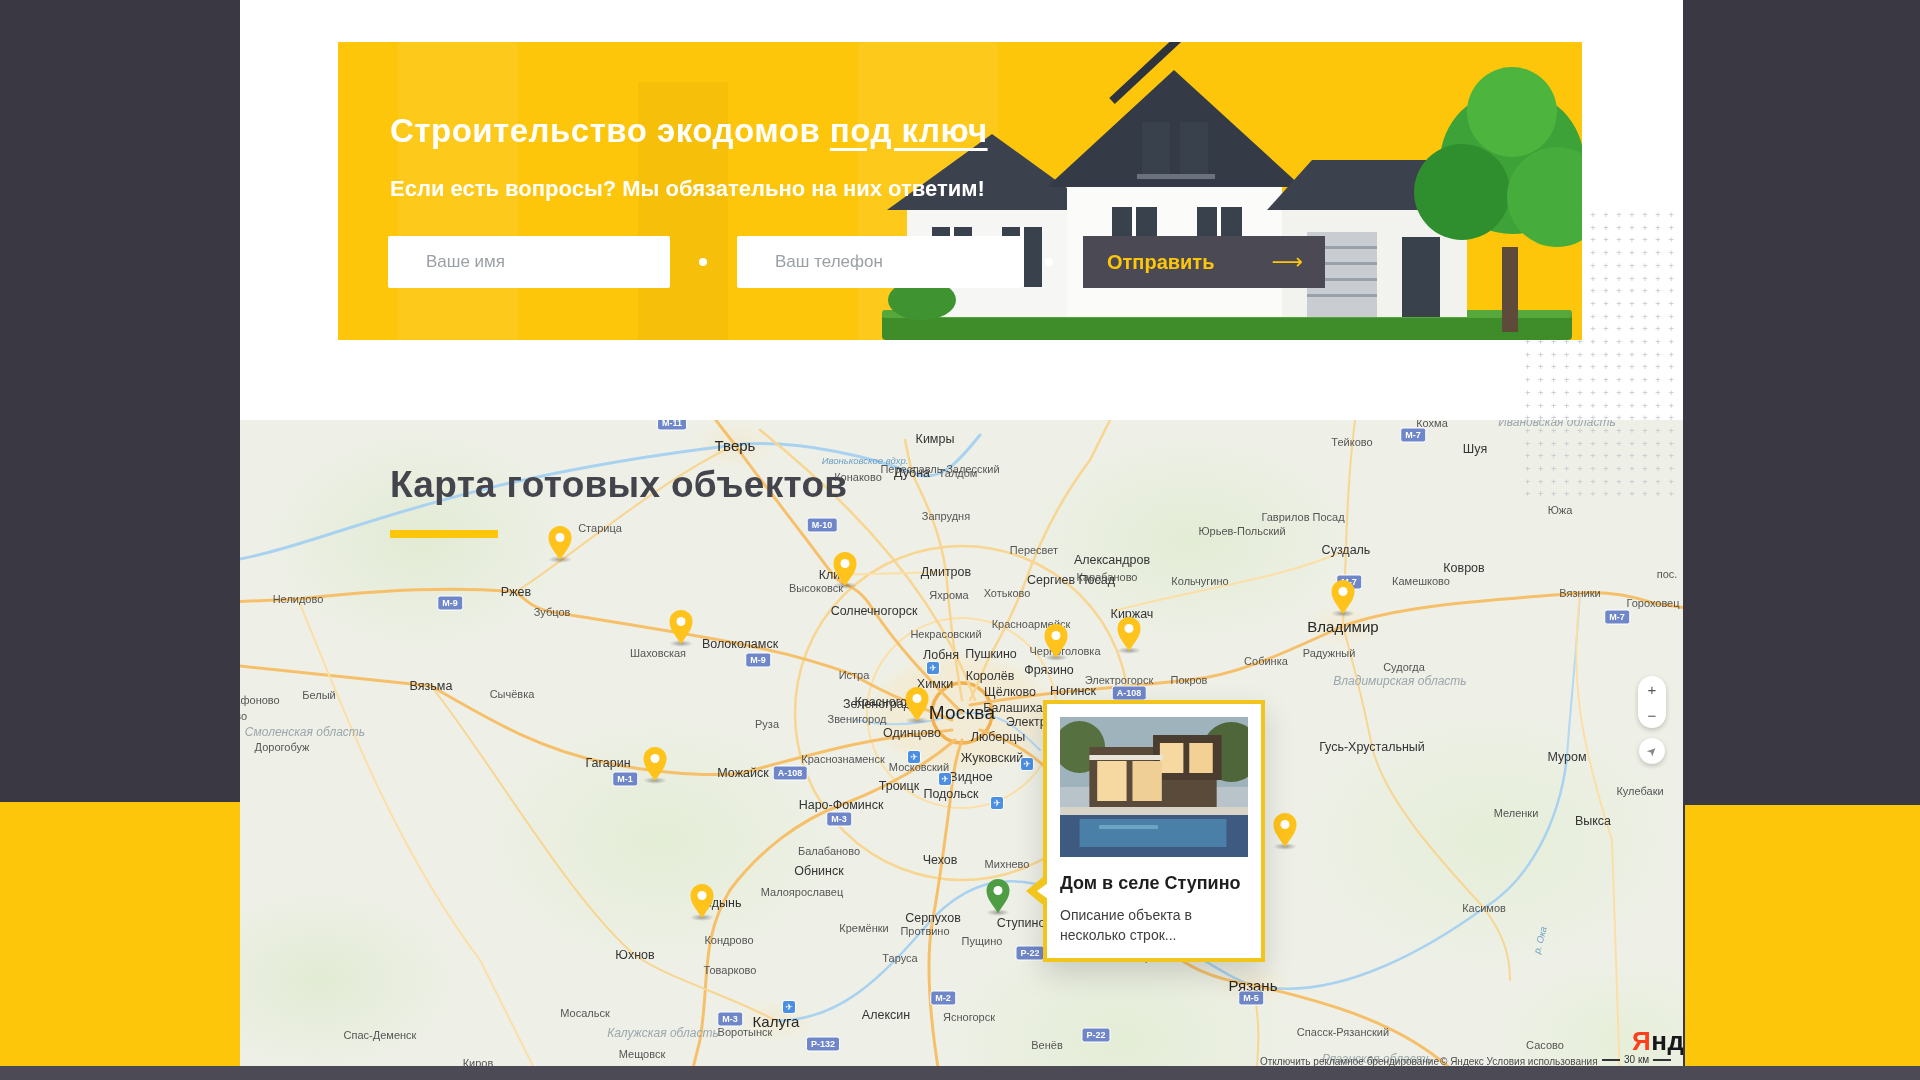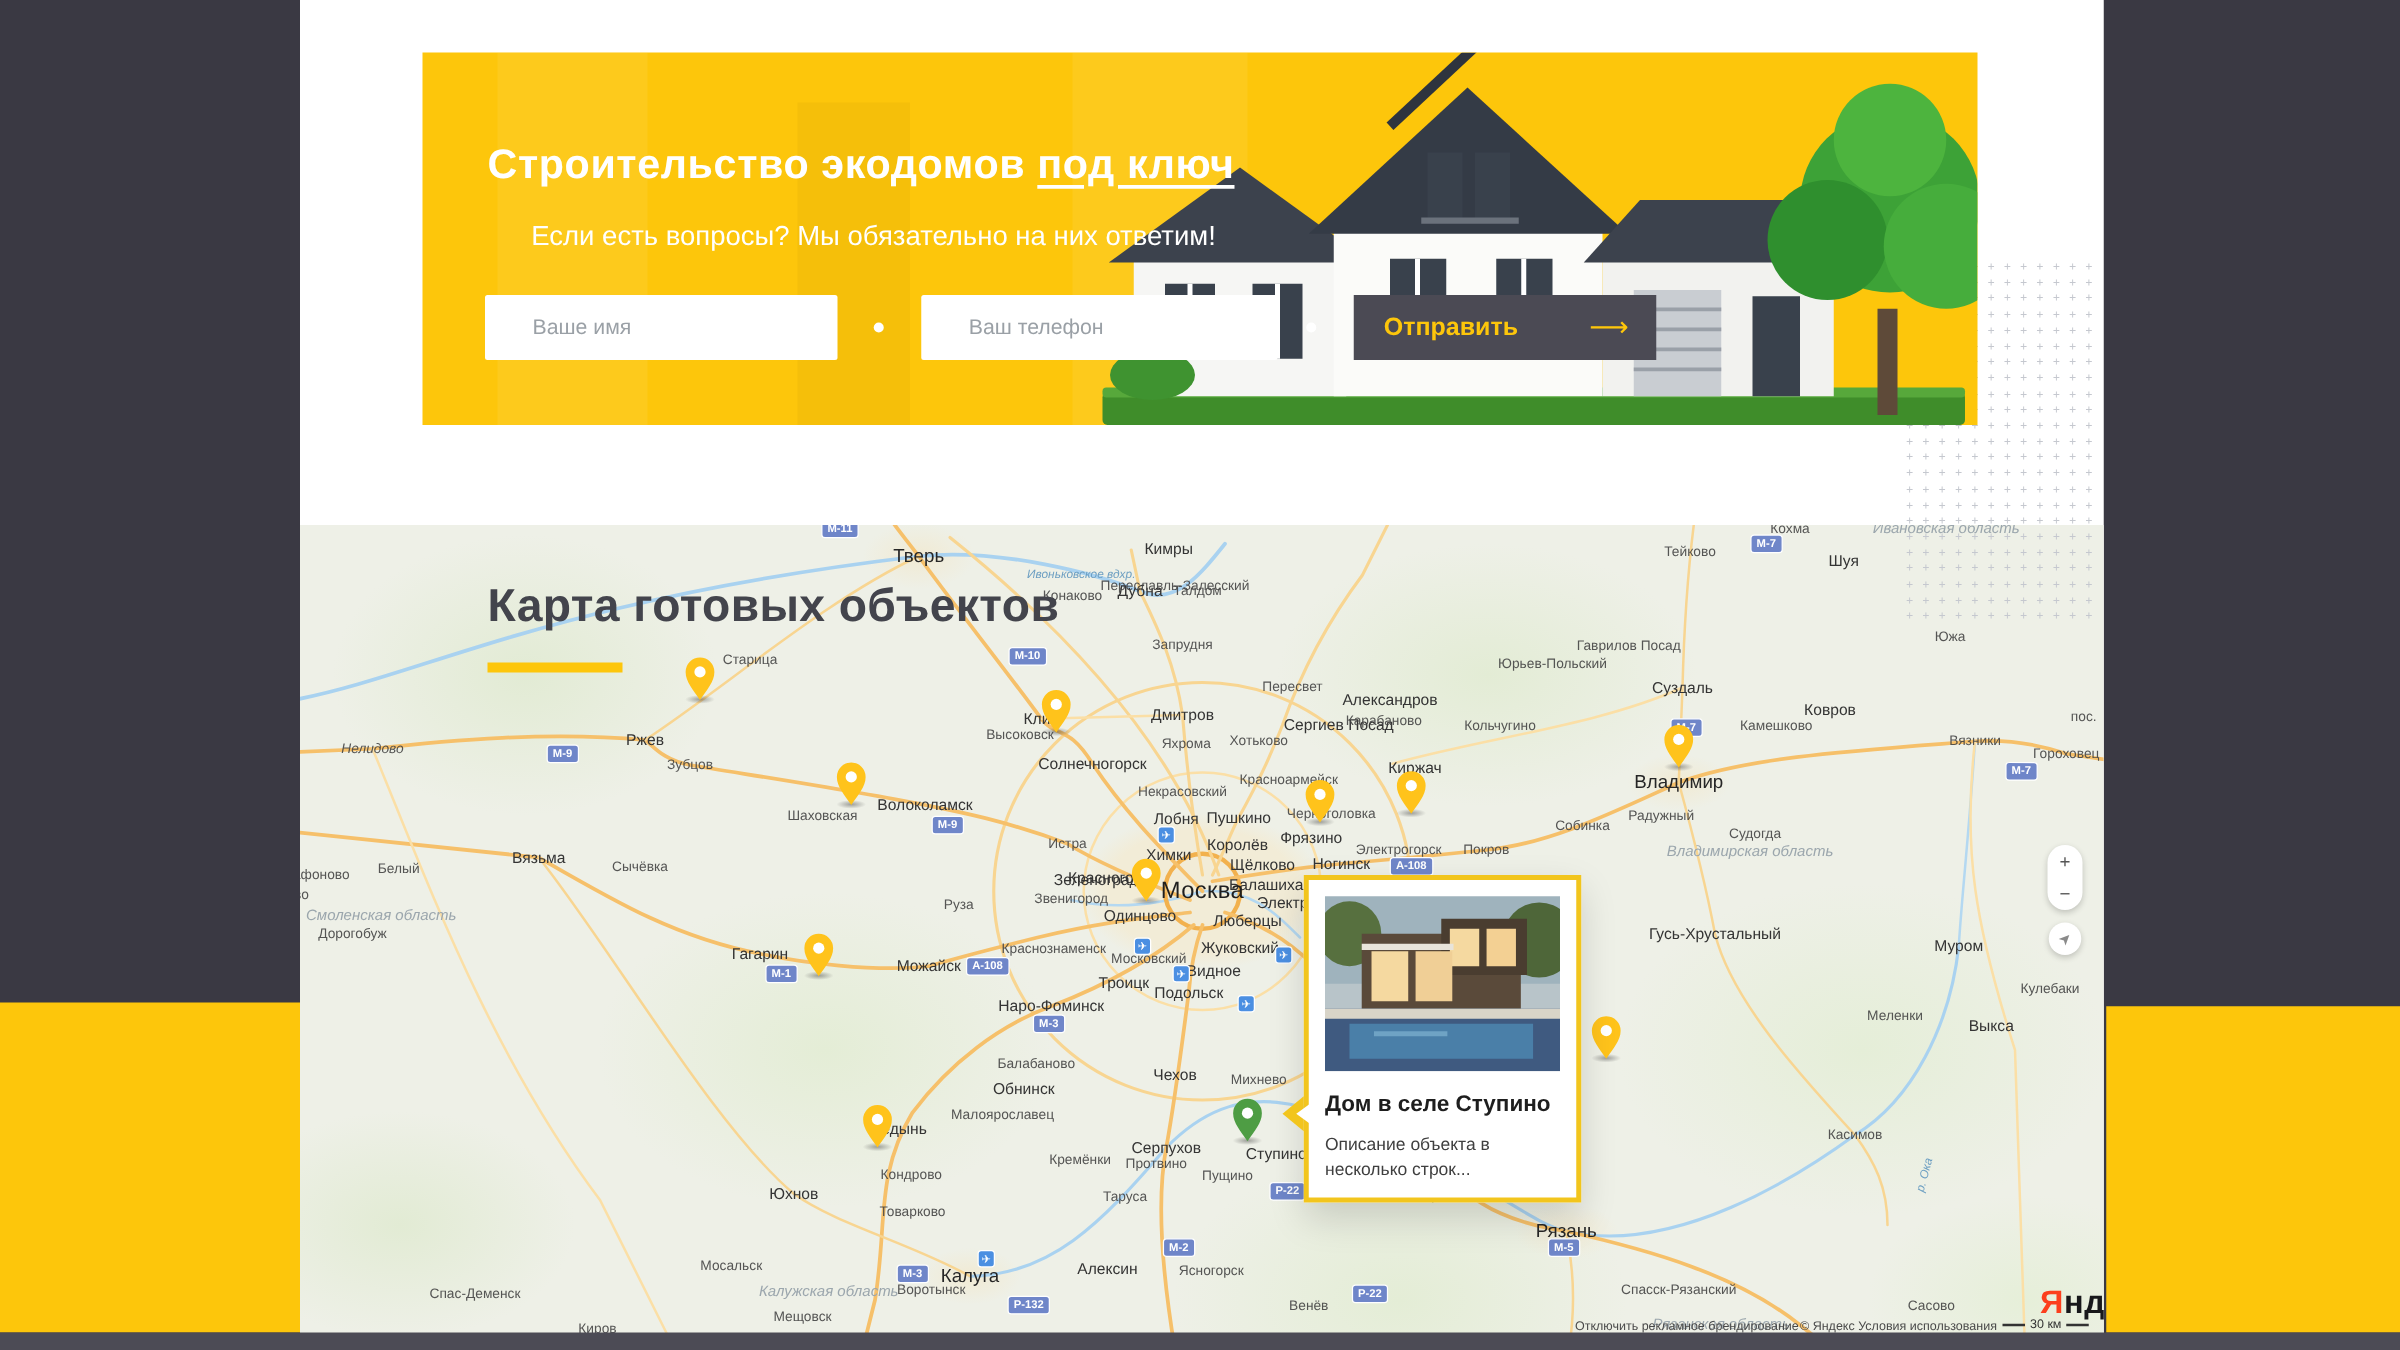--- a/index.html
+++ b/index.html
@@ -9,21 +9,21 @@
   .content { position:absolute; left:240px; top:0; width:1443px; height:1080px; background:#ffffff; }
 
   
   .banner { position:absolute; left:98px; top:42px; width:1244px; height:298px; background:#fdc60b; overflow:hidden; z-index:10; }
   .banner-deco { position:absolute; background:rgba(255,255,255,0.07); }
   .bd1 { left:60px; top:0; width:120px; height:298px; }
   .bd2 { left:300px; top:40px; width:90px; height:258px; background:rgba(0,0,0,0.03);}
   .bd3 { left:520px; top:0; width:140px; height:298px; }
   .hero-title { position:absolute; left:52px; top:70px; font-size:33px; font-weight:700; color:#ffffff; letter-spacing:.5px; white-space:nowrap; }
   .hero-title .lnk { text-decoration:underline; text-underline-offset:6px; cursor:pointer; }
-  .hero-sub { position:absolute; left:52px; top:134px; font-size:22px; font-weight:400; color:#ffffff; white-space:nowrap;margin-left:35px; }
+  .hero-sub { position:absolute; left:52px; top:134px; font-size:22px; font-weight:700; color:#ffffff; white-space:nowrap; }
   .hero-input { position:absolute; top:194px; height:52px; border:none; outline:none; background:#ffffff; border-radius:2px; font-size:17px; color:#333; padding:0 0 0 38px; font-family:"Liberation Sans",sans-serif; }
   .hero-input::placeholder { color:#9aa0a6; }
   .inp-name { left:50px; width:282px; }
   .inp-phone { left:399px; width:285px; }
   .dot-sep { position:absolute; top:216px; width:8px; height:8px; border-radius:50%; background:#ffffff; }
   .ds1 { left:361px; } .ds2 { left:707px; }
   .submit-btn { position:absolute; left:745px; top:194px; width:242px; height:52px; background:#4b4a54; border:none; color:#fdc60b; font-size:20px; font-weight:700; display:flex; align-items:center; justify-content:space-between; padding:0 22px 0 24px; cursor:pointer; font-family:"Liberation Sans",sans-serif; z-index:3; }
   .submit-btn .arr { font-size:22px; font-weight:400; }
   .hero-house { position:absolute; right:0; bottom:0; width:770px; height:298px; pointer-events:none; }
 
@@ -215,21 +215,21 @@
         <span class="city s1" style="left: 495px; top: 25px;">Тверь</span>
         <span class="city s2" style="left: 695px; top: 19px;">Кимры</span>
         <span class="city s3" style="left: 618px; top: 57px;">Конаково</span>
         <span class="city s2" style="left: 672px; top: 53px;">Дубна</span>
         <span class="city s3" style="left: 718px; top: 53px;">Талдом</span>
         <span class="city s3" style="left: 706px; top: 96px;">Запрудня</span>
         <span class="city s3" style="left: 700px; top: 49px;">Переславль-Залесский</span>
         <span class="city s3" style="left: 360px; top: 108px;">Старица</span>
         <span class="city s2" style="left: 276px; top: 172px;">Ржев</span>
         <span class="city s3" style="left: 312px; top: 192px;">Зубцов</span>
-        <span class="city s3" style="left: 58px; top: 179px; font-style: italic;">Нелидово</span>
+        <span class="city s3" style="left: 58px; top: 179px;">Нелидово</span>
         <span class="city s3" style="left: 79px; top: 275px;">Белый</span>
         <span class="city s3" style="left: 272px; top: 274px;">Сычёвка</span>
         <span class="city s3" style="left: 418px; top: 233px;">Шаховская</span>
         <span class="city s2" style="left: 500px; top: 224px;">Волоколамск</span>
         <span class="city s3" style="left: 576px; top: 168px;">Высоковск</span>
         <span class="city s2" style="left: 593px; top: 155px;">Клин</span>
         <span class="city s2" style="left: 634px; top: 191px;">Солнечногорск</span>
         <span class="city s3" style="left: 706px; top: 214px;">Некрасовский</span>
         <span class="city s2" style="left: 637px; top: 260px; margin-top: 24px;">Зеленоград</span>
         <span class="city s3" style="left: 614px; top: 255px;">Истра</span>

